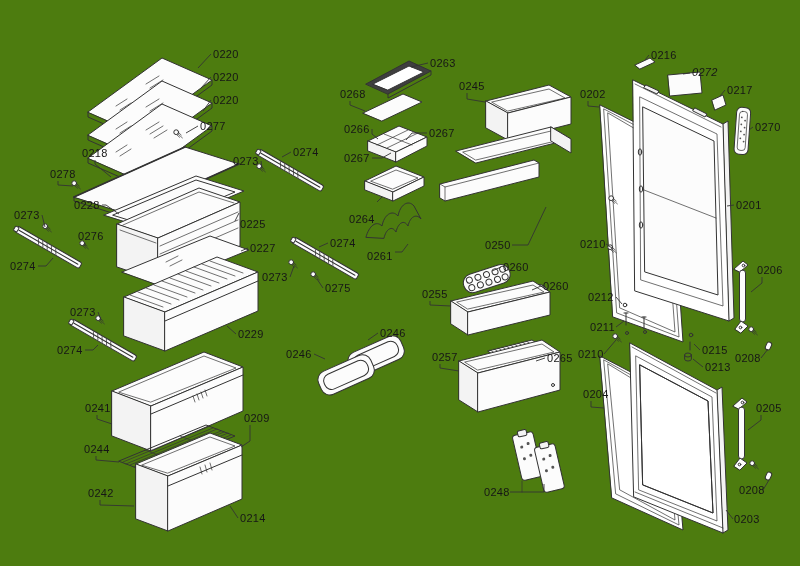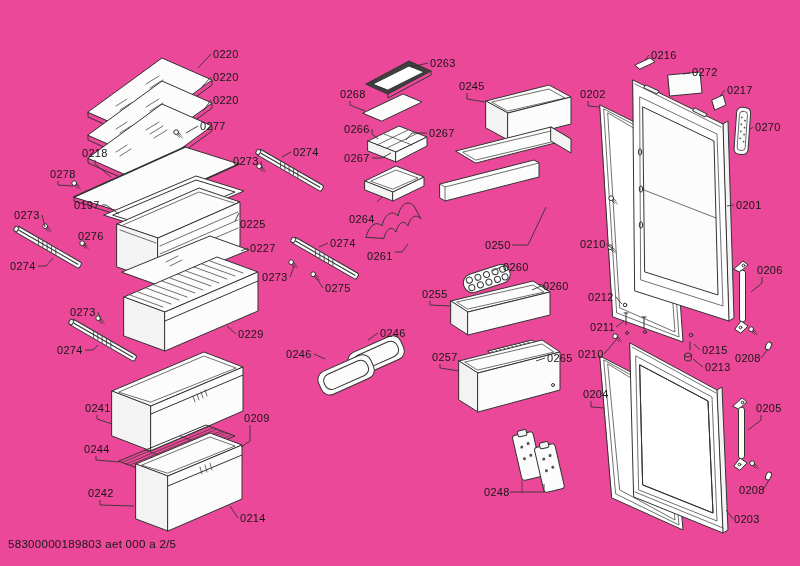--- a/index.html
+++ b/index.html
@@ -1,17 +1,17 @@
 <!DOCTYPE html>
 <html><head>
 <meta charset="utf-8">
 <style>
   html,body{margin:0;padding:0;background:#ffffff;}
   body{width:800px;height:566px;position:relative;font-family:"Liberation Sans",sans-serif;overflow:hidden;}
-  .stage{position:absolute;left:0;top:0;width:800px;height:566px;background:#ec4899;}
+  .stage{position:absolute;left:0;top:0;width:800px;height:566px;background:#4d7c0f;}
   svg.art{position:absolute;left:0;top:0;}
   .art path,.art rect,.art line,.art circle,.art ellipse,.art polyline{
     stroke:#333;stroke-width:1;fill:none;stroke-linejoin:round;stroke-linecap:round;}
   .art .fw{fill:#ffffff}
   .art .fw2{fill:#fcfcfc}
   .art .fl{fill:#f3f3f3}
   .art .fd{fill:#3f3f3f}
   .art .dotf{fill:#555;stroke:none}
   .art .thin{stroke-width:0.7}
   .art .sw2{stroke-width:1.8}
@@ -417,21 +417,21 @@
     </svg>
 
 <div>
       <span class="part-label" style="left: 213px; top: 48px;">0220</span>
       <span class="part-label" style="left: 213px; top: 71px;">0220</span>
       <span class="part-label" style="left: 213px; top: 94px;">0220</span>
       <span class="part-label" style="left: 200px; top: 120px;">0277</span>
       <span class="part-label" style="left: 82px; top: 147px;">0218</span>
       <span class="part-label" style="left: 50px; top: 168px;">0278</span>
       <span class="part-label" style="left: 14px; top: 209px;">0273</span>
-      <span class="part-label" style="left: 74px; top: 199px;">0197</span>
+      <span class="part-label" style="left: 74px; top: 199px;">0228</span>
       <span class="part-label" style="left: 78px; top: 230px;">0276</span>
       <span class="part-label" style="left: 10px; top: 260px;">0274</span>
       <span class="part-label" style="left: 240px; top: 206px; margin-top: 12px;">0225</span>
       <span class="part-label" style="left: 250px; top: 242px;">0227</span>
       <span class="part-label" style="left: 70px; top: 306px;">0273</span>
       <span class="part-label" style="left: 57px; top: 344px;">0274</span>
       <span class="part-label" style="left: 238px; top: 328px;">0229</span>
       <span class="part-label" style="left: 85px; top: 402px;">0241</span>
       <span class="part-label" style="left: 244px; top: 412px;">0209</span>
       <span class="part-label" style="left: 84px; top: 443px;">0244</span>
@@ -453,34 +453,33 @@
       <span class="part-label" style="left: 286px; top: 348px;">0246</span>
       <span class="part-label" style="left: 459px; top: 80px;">0245</span>
       <span class="part-label" style="left: 485px; top: 239px;">0250</span>
       <span class="part-label" style="left: 503px; top: 261px;">0260</span>
       <span class="part-label" style="left: 543px; top: 280px;">0260</span>
       <span class="part-label" style="left: 422px; top: 288px;">0255</span>
       <span class="part-label" style="left: 432px; top: 351px;">0257</span>
       <span class="part-label" style="left: 547px; top: 352px;">0265</span>
       <span class="part-label" style="left: 484px; top: 486px;">0248</span>
       <span class="part-label" style="left: 651px; top: 49px;">0216</span>
-      <span class="part-label" style="left: 692px; top: 66px;">0272</span>
+      <span class="part-label" style="left: 692px; top: 66px; font-style: italic;">0272</span>
       <span class="part-label" style="left: 727px; top: 84px;">0217</span>
       <span class="part-label" style="left: 580px; top: 88px;">0202</span>
       <span class="part-label" style="left: 755px; top: 121px;">0270</span>
       <span class="part-label" style="left: 736px; top: 199px;">0201</span>
       <span class="part-label" style="left: 580px; top: 238px;">0210</span>
       <span class="part-label" style="left: 757px; top: 264px;">0206</span>
       <span class="part-label" style="left: 588px; top: 291px;">0212</span>
       <span class="part-label" style="left: 590px; top: 321px;">0211</span>
       <span class="part-label" style="left: 578px; top: 348px;">0210</span>
       <span class="part-label" style="left: 702px; top: 344px;">0215</span>
       <span class="part-label" style="left: 705px; top: 361px;">0213</span>
       <span class="part-label" style="left: 735px; top: 352px;">0208</span>
       <span class="part-label" style="left: 583px; top: 388px;">0204</span>
       <span class="part-label" style="left: 756px; top: 402px;">0205</span>
       <span class="part-label" style="left: 739px; top: 484px;">0208</span>
       <span class="part-label" style="left: 734px; top: 513px;">0203</span>
     </div>
 
-<span class="footer-text">58300000189803 aet 000 a 2/5</span>
 
 </div>
 
 </body></html>

